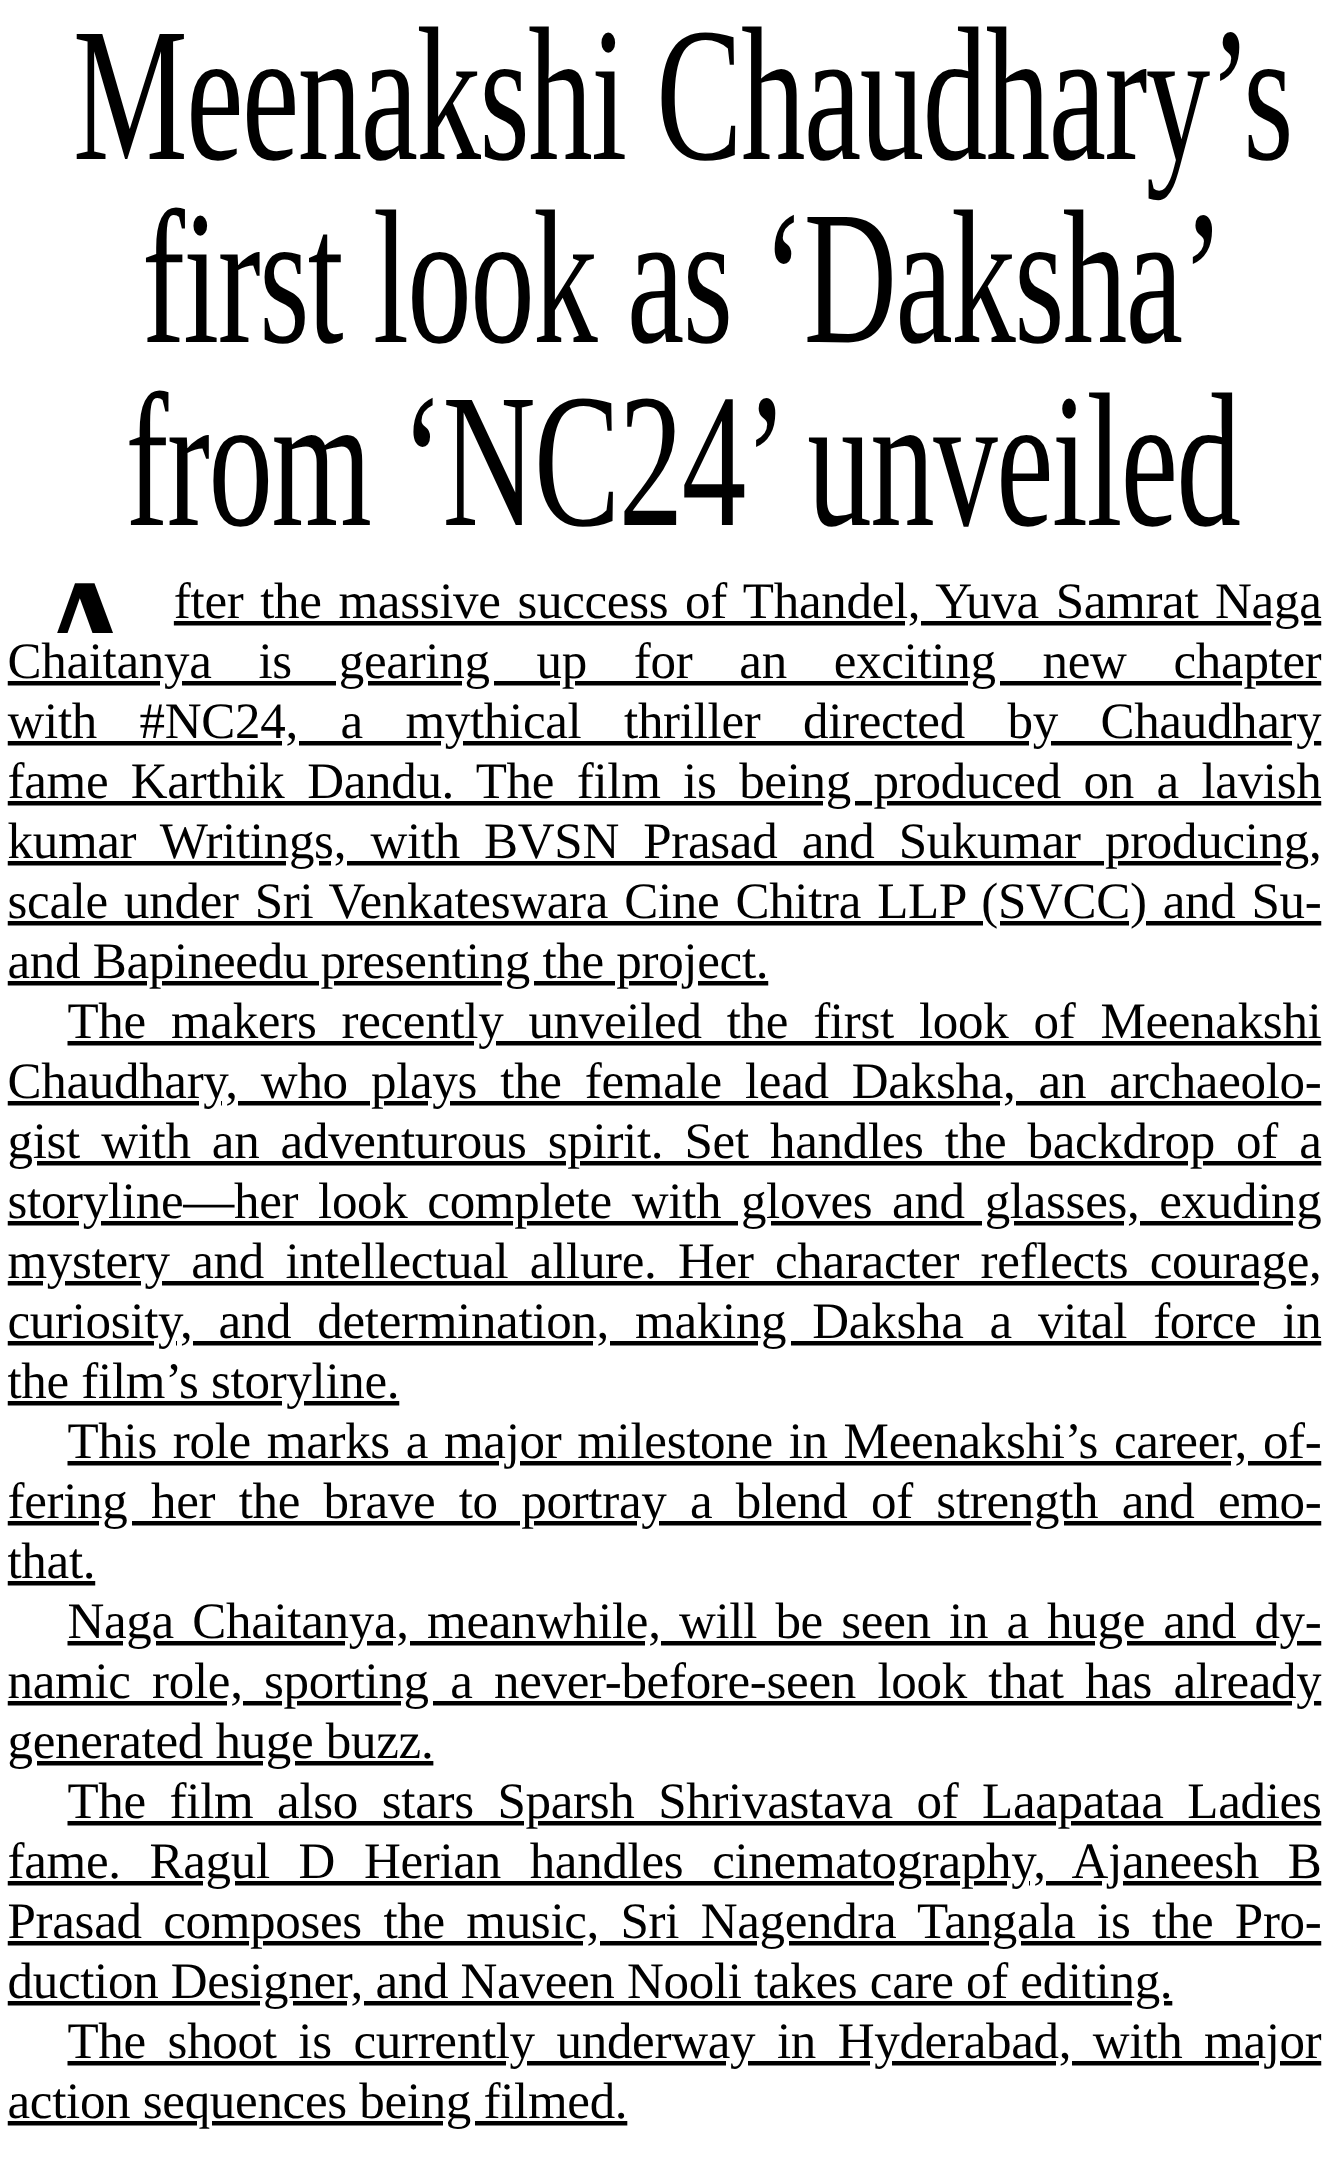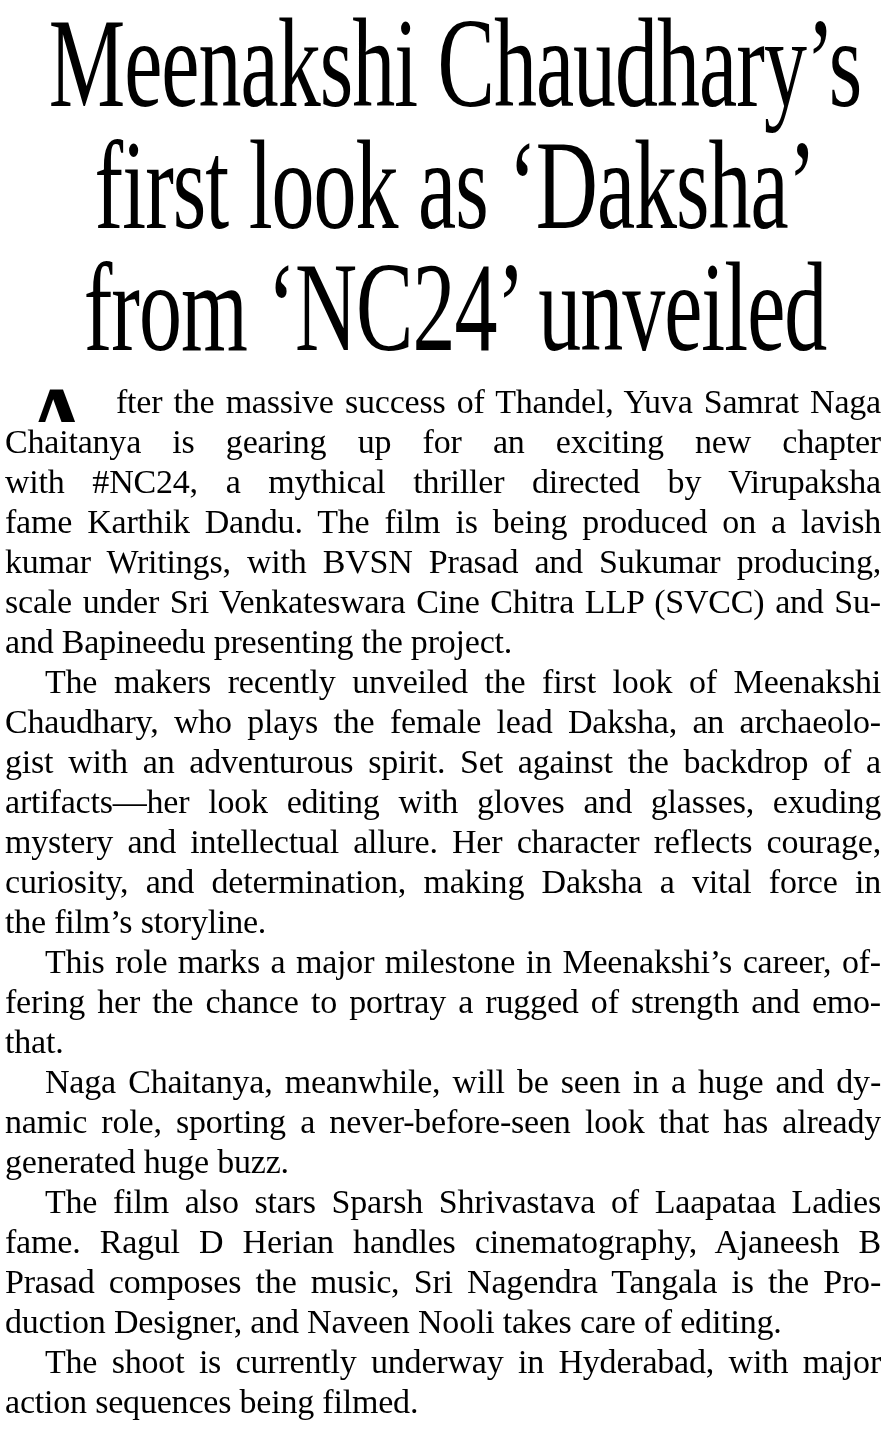--- a/index.html
+++ b/index.html
@@ -41,20 +41,21 @@
     font-size: 34px;
     line-height: 40px;
   }
   .line {
     text-align: justify;
     text-align-last: justify;
     letter-spacing: -0.2px;
     white-space: normal;
     overflow: hidden;
     height: 40px;
+    text-decoration: underline;
   }
   .line.last {
     text-align-last: left;
   }
   .line.indent {
     text-indent: 40px;
   }
   .dropcap {
     float: left;
     font-size: 140px;
@@ -79,40 +80,40 @@
   </div>
 </header>
 
 <main class="article">
 
   <section>
     <div class="line">
       <span class="dropcap">A</span><span>fter the massive success of Thandel, Yuva Samrat Naga</span>
     </div>
     <div class="line">Chaitanya is gearing up for an exciting new chapter</div>
-    <div class="line">with #NC24, a mythical thriller directed by Virupaksha</div>
+    <div class="line">with #NC24, a mythical thriller directed by Chaudhary</div>
     <div class="line">fame Karthik Dandu. The film is being produced on a lavish</div>
     <div class="line">kumar Writings, with BVSN Prasad and Sukumar producing,</div>
     <div class="line">scale under Sri Venkateswara Cine Chitra LLP (SVCC) and Su-</div>
     <div class="line last">and Bapineedu presenting the project.</div>
   </section>
 
   <section>
     <div class="line indent">The makers recently unveiled the first look of Meenakshi</div>
     <div class="line">Chaudhary, who plays the female lead Daksha, an archaeolo-</div>
-    <div class="line">gist with an adventurous spirit. Set against the backdrop of a</div>
-    <div class="line">artifacts—her look editing with gloves and glasses, exuding</div>
+    <div class="line">gist with an adventurous spirit. Set handles the backdrop of a</div>
+    <div class="line">storyline—her look complete with gloves and glasses, exuding</div>
     <div class="line">mystery and intellectual allure. Her character reflects courage,</div>
     <div class="line">curiosity, and determination, making Daksha a vital force in</div>
     <div class="line last">the film’s storyline.</div>
   </section>
 
   <section>
     <div class="line indent">This role marks a major milestone in Meenakshi’s career, of-</div>
-    <div class="line">fering her the chance to portray a rugged of strength and emo-</div>
+    <div class="line">fering her the brave to portray a blend of strength and emo-</div>
     <div class="line last">that.</div>
   </section>
 
   <section>
     <div class="line indent">Naga Chaitanya, meanwhile, will be seen in a huge and dy-</div>
     <div class="line">namic role, sporting a never-before-seen look that has already</div>
     <div class="line last">generated huge buzz.</div>
   </section>
 
   <section>

